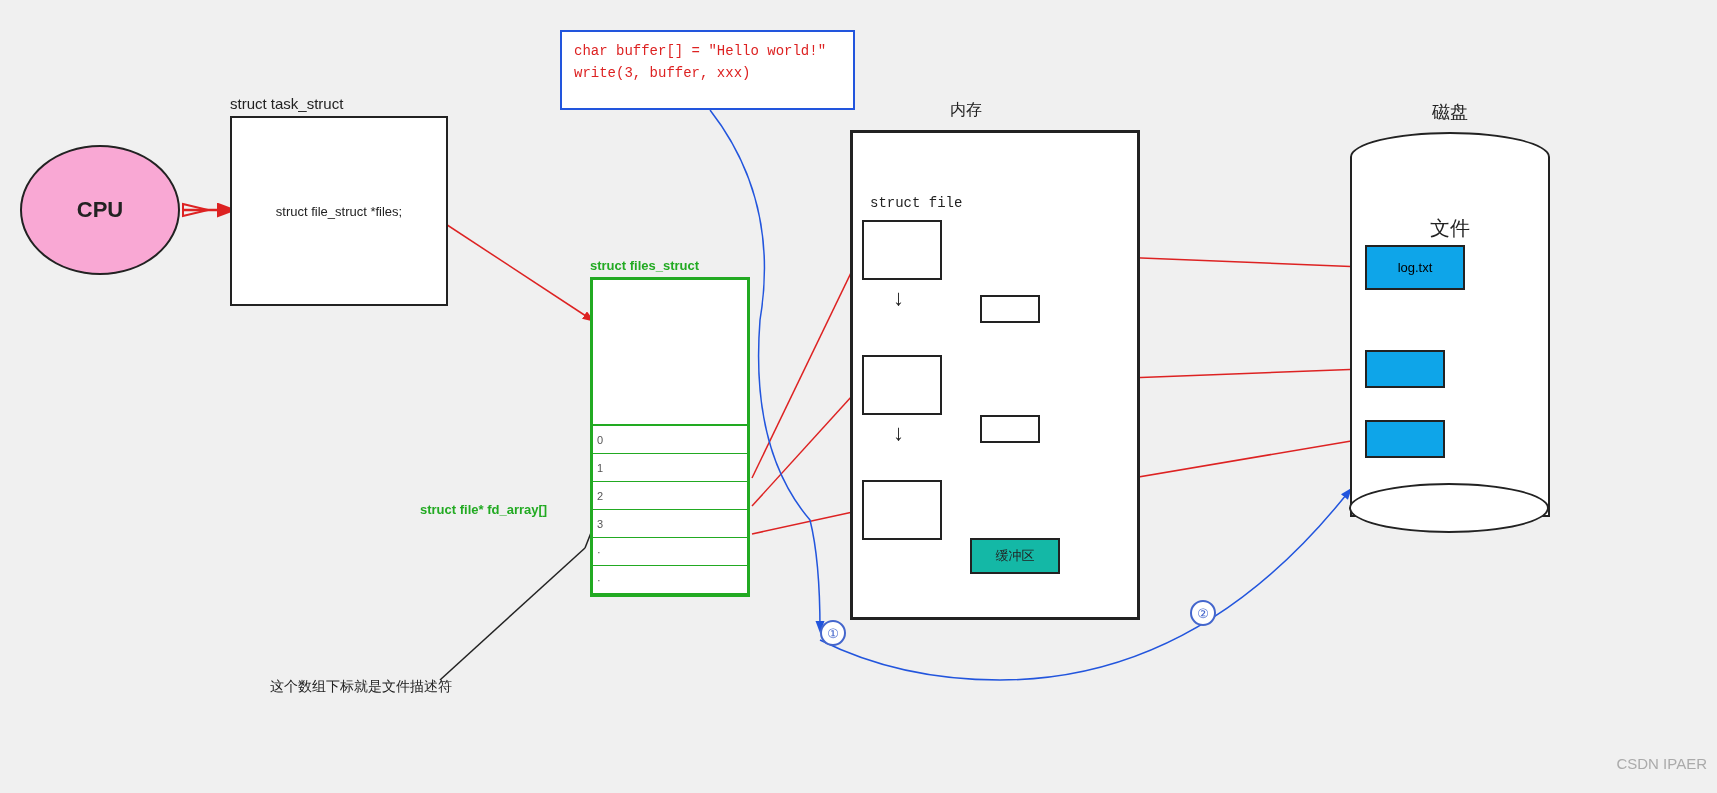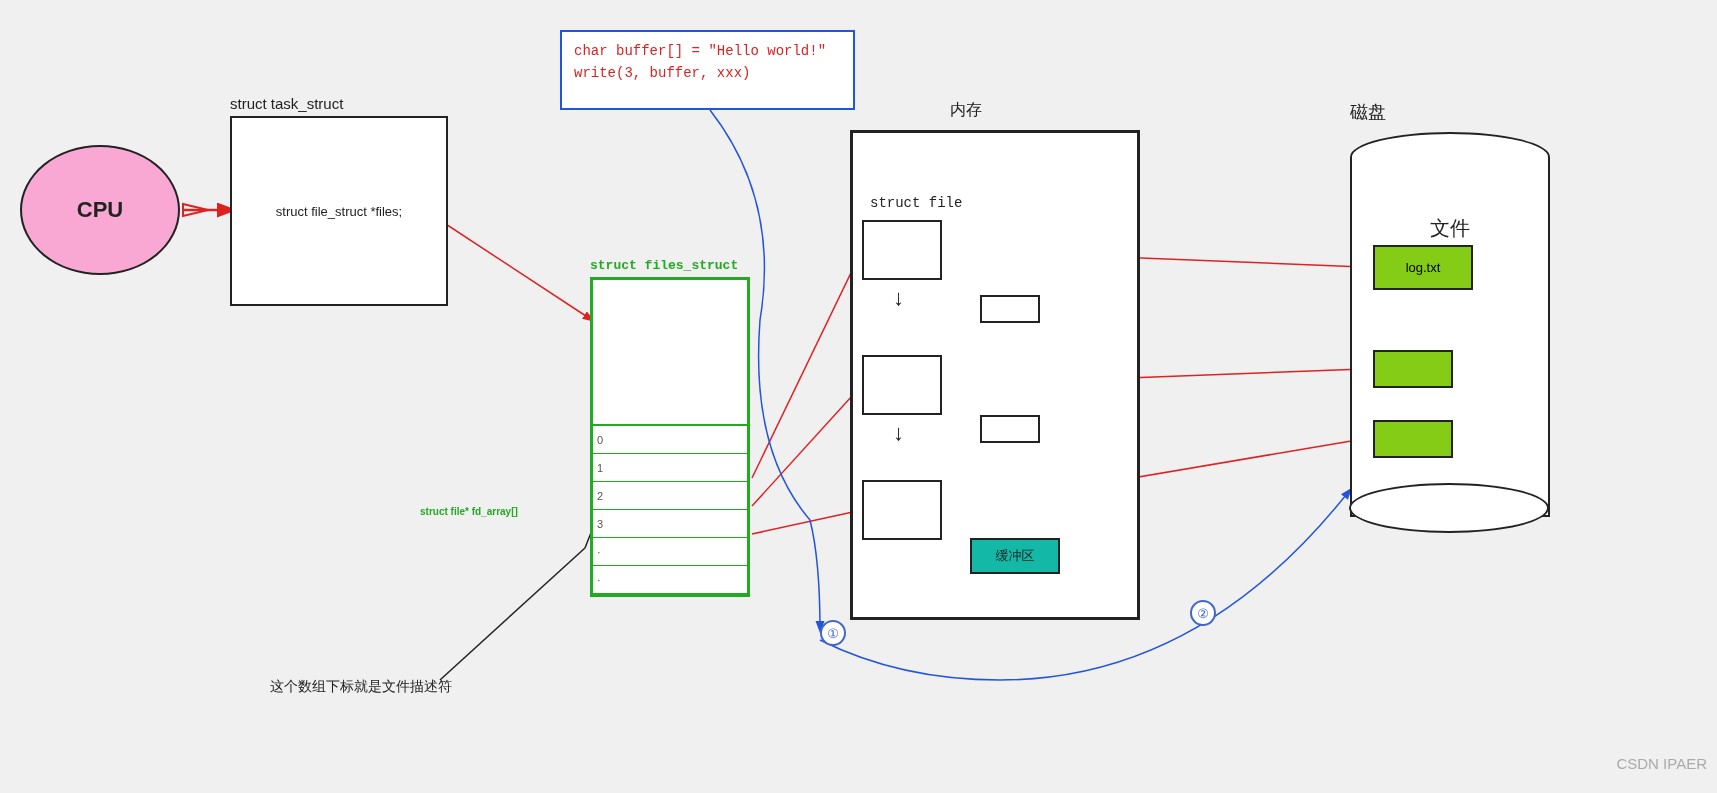--- a/index.html
+++ b/index.html
@@ -66,21 +66,20 @@
     .files-struct-container {
       position: absolute;
       left: 590px;
       top: 258px;
     }
     .files-struct-title {
       font-size: 13px;
       color: #22aa22;
       margin-bottom: 4px;
       font-weight: bold;
-      font-family: Liberation Mono, monospace;
     }
     .files-struct-box {
       width: 160px;
       height: 320px;
       border: 3px solid #22aa22;
       background: white;
       position: relative;
     }
     
     .fd-array-rows {
@@ -97,21 +96,21 @@
       display: flex;
       align-items: center;
       padding-left: 4px;
       font-size: 11px;
       color: #555;
     }
     .fd-array-label {
       position: absolute;
       left: -170px;
       bottom: 80px;
-      font-size: 10px;
+      font-size: 13px;
       color: #22aa22;
       font-weight: bold;
       white-space: nowrap;
     }
     
     .memory-container {
       position: absolute;
       left: 850px;
       top: 130px;
       width: 290px;
@@ -184,21 +183,21 @@
 
     
     .disk-container {
       position: absolute;
       left: 1350px;
       top: 100px;
     }
     .disk-title {
       font-size: 18px;
       color: #222;
-      text-align: left;
+      text-align: center;
       margin-bottom: 8px;
     }
     .disk-cylinder {
       width: 200px;
       height: 400px;
       position: relative;
     }
     .cylinder-body {
       position: absolute;
       left: 0;
@@ -235,22 +234,21 @@
       position: absolute;
       left: 1430px;
       top: 215px;
       font-size: 20px;
       color: #222;
     }
     
     .disk-file-box {
       position: absolute;
       border: 2px solid #222;
-      background: #84cc16;
-      margin-left: 8px;
+      background: #0ea5e9;
     }
     .disk-file-1 {
       left: 1365px;
       top: 245px;
       width: 100px;
       height: 45px;
       display: flex;
       align-items: center;
       justify-content: center;
       font-size: 13px;

